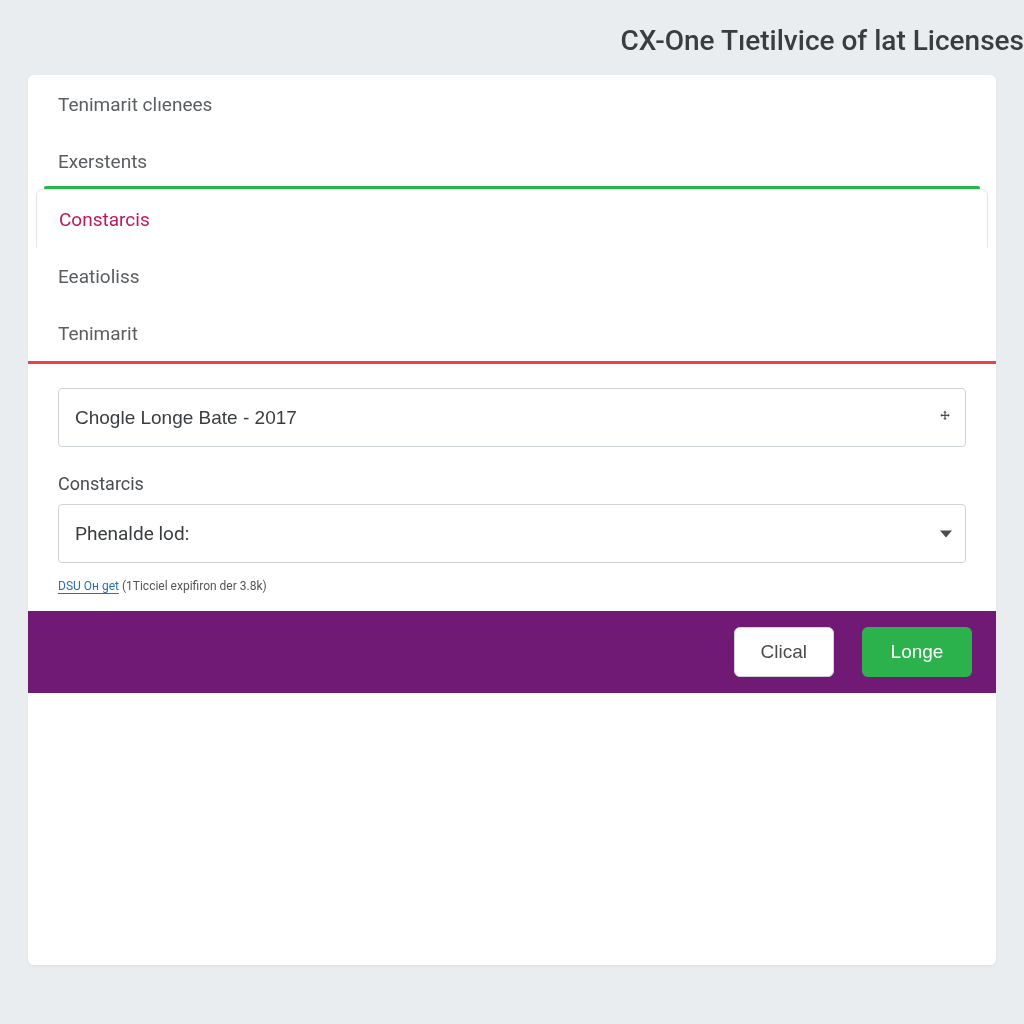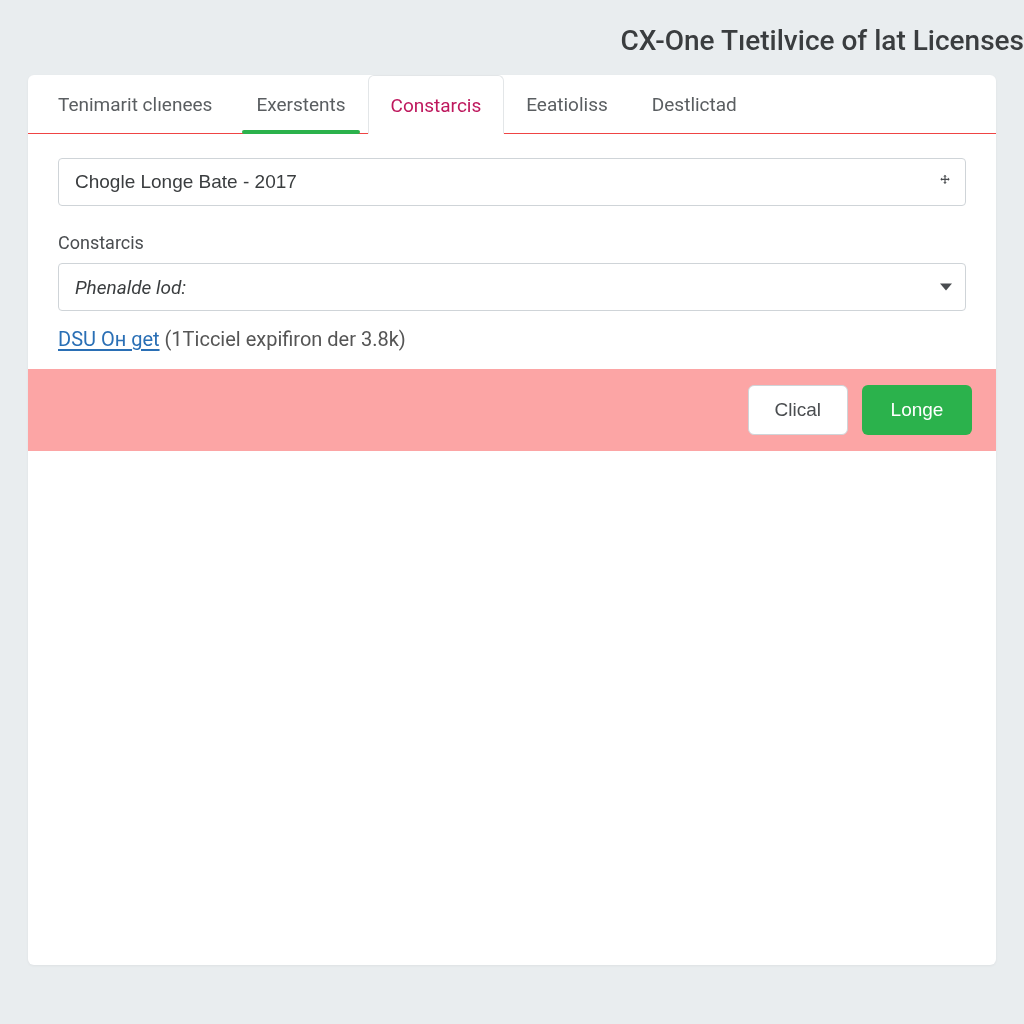--- a/index.html
+++ b/index.html
@@ -20,22 +20,23 @@
   .card {
     background: #ffffff;
     margin: 0 28px;
     border-radius: 6px;
     box-shadow: 0 1px 3px rgba(0,0,0,0.05);
     min-height: 890px;
     overflow: hidden;
   }
   .tabs {
     display: flex;
-    border-bottom: 1px solid #ef4444;
+    border-bottom: 3px solid #ef4444;
     padding: 0 8px;
+    flex-direction: column;
   }
   .tab {
     padding: 18px 22px 16px 22px;
     font-size: 19px;
     color: #5a5e61;
     cursor: pointer;
     position: relative;
     border: none;
     background: transparent;
   }
@@ -63,21 +64,21 @@
     color: #4a4d50;
     margin-bottom: 10px;
     display: block;
   }
   .input-wrap {
     position: relative;
     margin-bottom: 26px;
   }
   .text-input, .select-input {
     width: 100%;
-    height: 48px;
+    height: 59px;
     border: 1px solid #cfd4d8;
     border-radius: 4px;
     padding: 0 44px 0 16px;
     font-size: 19px;
     color: #3a3d3f;
     background: #fff;
     outline: none;
   }
   .select-input {
     appearance: none;
@@ -92,38 +93,38 @@
     pointer-events: none;
   }
   .move-icon svg { width: 14px; height: 14px; }
   .caret-icon {
     width: 0; height: 0;
     border-left: 6px solid transparent;
     border-right: 6px solid transparent;
     border-top: 7px solid #4a4d50;
   }
   .helper-line {
-    font-size: 20px;
+    font-size: 12px;
     color: #555;
     margin-top: -10px;
   }
   .helper-link {
     color: #2a6fb5;
     text-decoration: underline;
     text-underline-offset: 3px;
     cursor: pointer;
   }
   .helper-rest { color: #555; }
   .action-bar {
-    background: #fca5a5;
+    background: #701a75;
     margin: 18px -30px 0 -30px;
     padding: 16px 24px;
     display: flex;
     justify-content: flex-end;
-    gap: 14px;
+    gap: 28px;
   }
   .btn {
     height: 50px;
     padding: 0 26px;
     border-radius: 6px;
     font-size: 19px;
     cursor: pointer;
     border: 1px solid transparent;
   }
   .btn-secondary {
@@ -143,37 +144,37 @@
 
 <div class="header-title">CX-One Tıetilvice of lat Licenses</div>
 
 <div class="card">
 
   <div class="tabs">
     <div class="tab">Tenimarit clıenees</div>
     <div class="tab green-underline">Exerstents</div>
     <div class="tab active">Constarcis</div>
     <div class="tab">Eeatioliss</div>
-    <div class="tab">Destlictad</div>
+    <div class="tab">Tenimarit</div>
   </div>
 
   <div class="tab-content">
 
     <div class="input-wrap">
       <input type="text" class="text-input" value="Chogle Longe Bate - 2017" style="">
       <span class="input-icon-right move-icon">
         <svg viewBox="0 0 24 24" fill="#4a4d50">
             <path d="M12 2l-3 3h2v4H7V7L4 10l3 3v-2h4v4H9l3 3 3-3h-2v-4h4v2l3-3-3-3v2h-4V5h2z"></path>
           </svg>
       </span>
     </div>
 
     <label class="field-label">Constarcis</label>
     <div class="input-wrap">
-      <div class="select-input" style="display:flex;align-items:center;font-style:italic;">
+      <div class="select-input" style="display:flex;align-items:center;">
         <span>Phenalde lod:</span>
       </div>
       <span class="input-icon-right caret-icon"></span>
     </div>
 
     <div class="helper-line">
       <span class="helper-link">DSU Oн get</span><span class="helper-rest"> (1Ticciel expifiron der 3.8k)</span>
     </div>
 
     <div class="action-bar">

